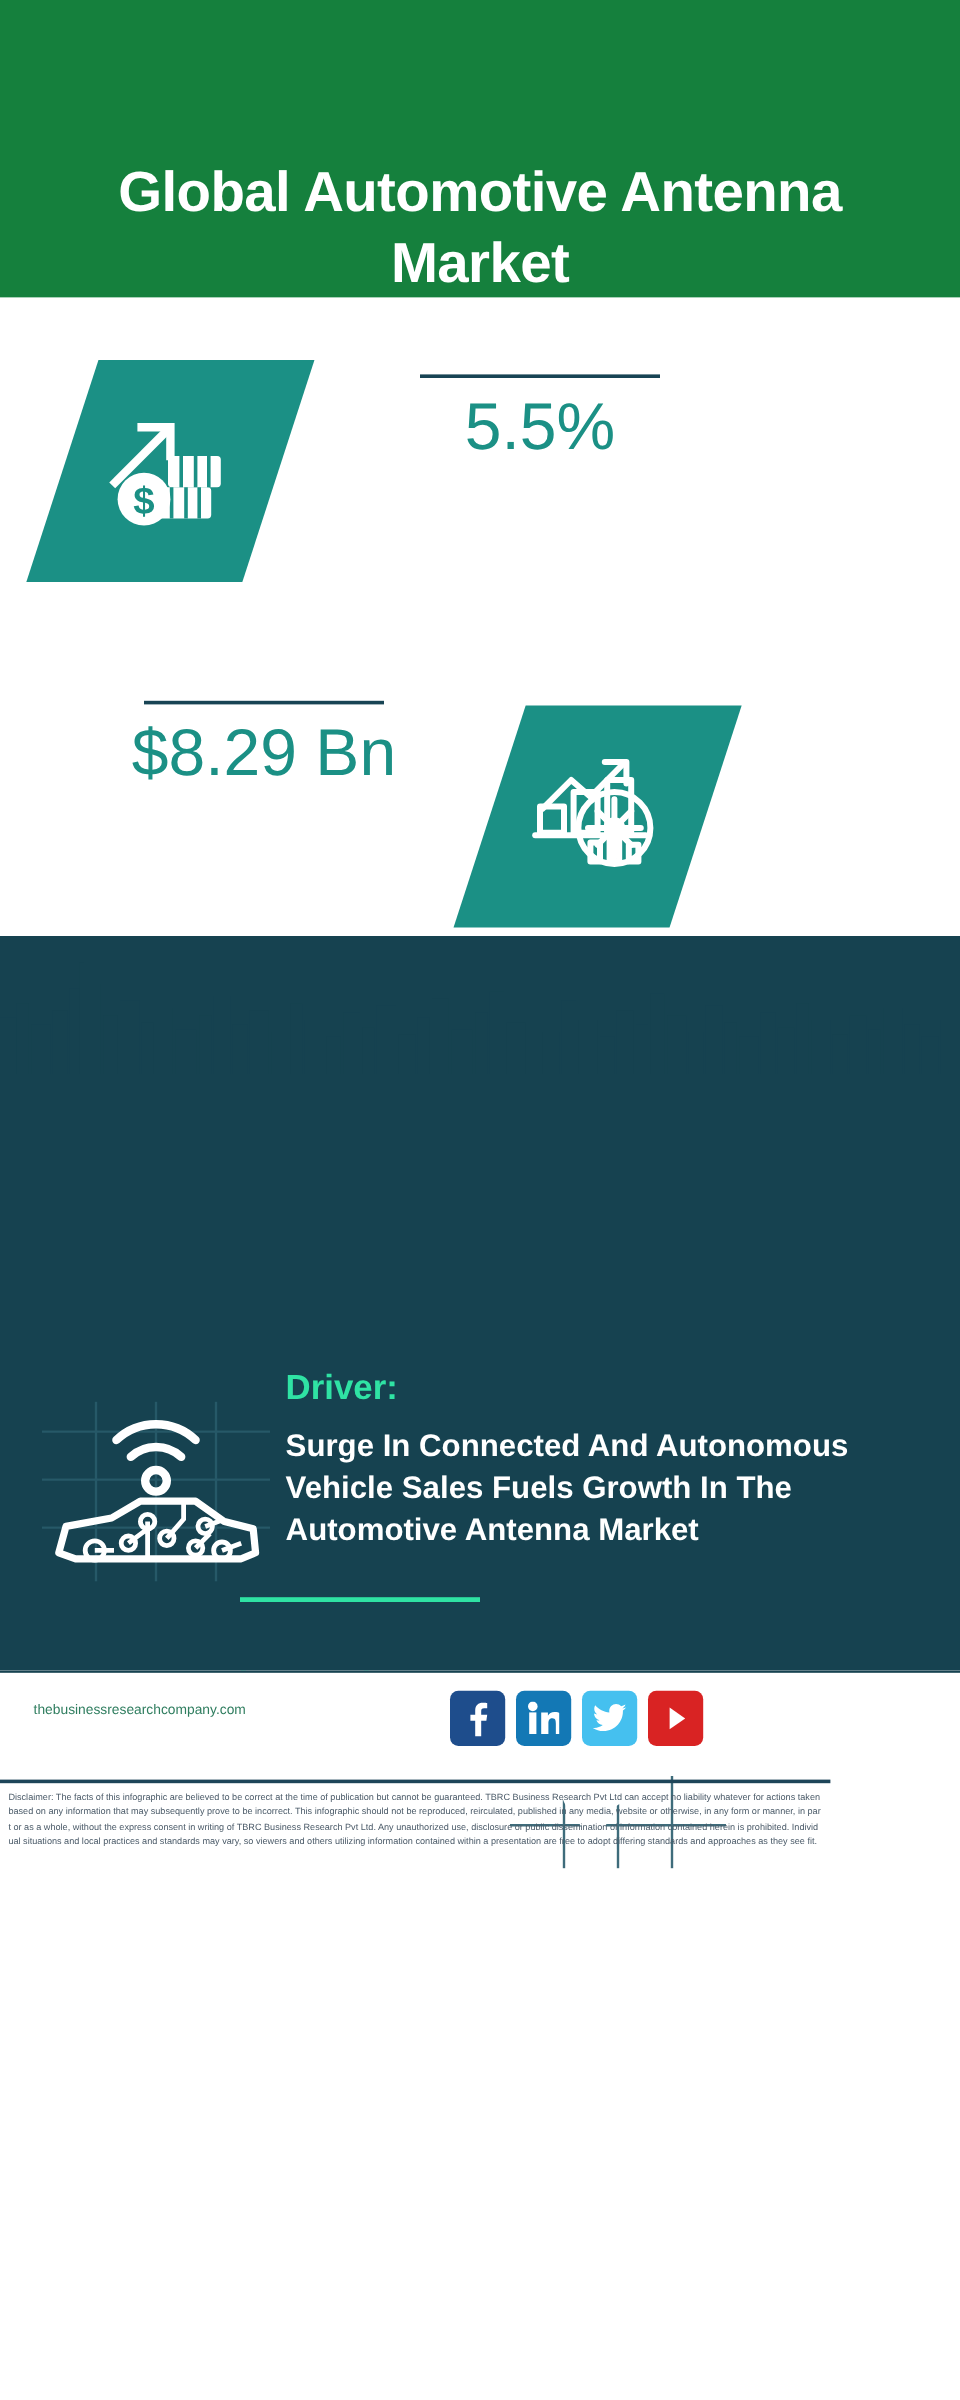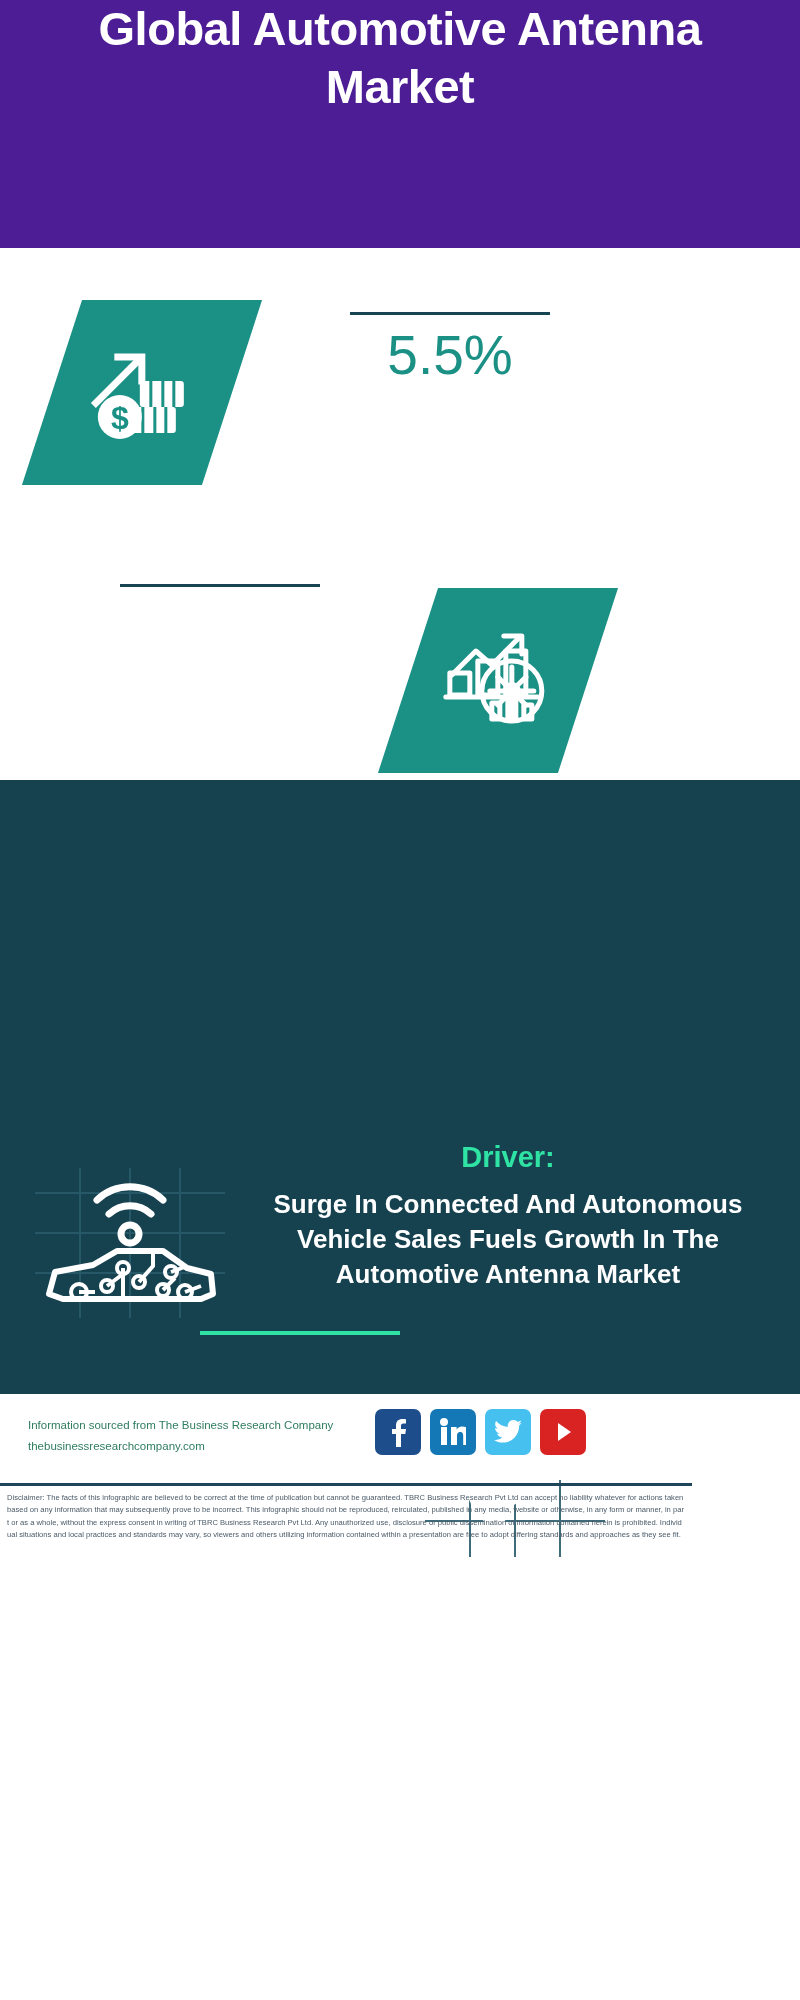--- a/index.html
+++ b/index.html
@@ -6,22 +6,22 @@
   html,body { background:#ffffff; }
   body {
     width:800px; height:2000px; position:relative; overflow:hidden;
     font-family:"Liberation Sans", sans-serif;
     background:#ffffff;
   }
 
   
   .header {
     position:absolute; left:0; top:0; width:800px; height:248px;
-    background:#4c1d95;
-    display:flex; align-items:flex-start; justify-content:center;
+    background:#15803d;
+    display:flex; align-items:flex-end; justify-content:center;
   }
   .header h1 {
     color:#ffffff; font-size:47px; font-weight:bold; line-height:1.24;
     text-align:center; letter-spacing:-0.5px; padding:0 40px;
   }
 
   
   .white-zone {
     position:absolute; left:0; top:248px; width:800px; height:548px;
     background:#ffffff;
@@ -59,21 +59,21 @@
     position:absolute; left:0; top:780px; width:800px; height:612px;
     background:#164250;
   }
   .skyline { position:absolute; left:0; top:780px; width:800px; height:115px; }
 
   
   .driver-wrap {
     position:absolute; left:0; top:1140px; width:800px;
   }
   .driver-icon { position:absolute; left:35px; top:28px; width:190px; height:150px; }
-  .driver-text { position:absolute; left:238px; top:0; width:540px; text-align:center; }
+  .driver-text { position:absolute; left:238px; top:0; width:540px; text-align:left; }
   .driver-title {
     color:#2fe3a4; font-size:29px; font-weight:bold; line-height:1.2;
     margin-bottom:12px;
   }
   .driver-body {
     color:#ffffff; font-size:26px; font-weight:bold; line-height:1.35;
   }
 
   .mid-rule {
     position:absolute; left:200px; top:1331px; width:200px; height:4px;
@@ -153,20 +153,21 @@
   </span>
 </div>
 
 <div class="stat stat-growth">
   <div class="rule"></div>
   <div class="value">5.5%</div>
 </div>
 
 <div class="stat stat-size">
   <div class="rule"></div>
+  <div class="value">$8.29 Bn</div>
 </div>
 
 <div class="para para-size">
   <span class="ico">
     <svg width="112" height="104" viewBox="0 0 112 104">
       <g fill="none" stroke="#ffffff" stroke-width="5" stroke-linecap="round" stroke-linejoin="round">
         <path d="M10 48 L34 24 L50 38 L78 10"></path>
         <path d="M62 9 L80 9 L80 27"></path>
         <rect x="8" y="46" width="20" height="22"></rect>
         <rect x="36" y="34" width="20" height="34"></rect>
@@ -313,21 +314,20 @@
         <path d="M148 30 C154 28 160 31 158 36 C156 41 148 40 146 36 C145 33 146 31 148 30 Z"></path>
         <path d="M78 124 C82 122 86 126 88 132 C90 138 86 142 82 140 C78 138 76 130 78 124 Z"></path>
       </g>
     </svg>
   </span>
 </div>
 
 <div class="footer-band"></div>
 
 <div class="src-text">
-  <div>Information sourced from The Business Research Company</div>
   <div>thebusinessresearchcompany.com</div>
 </div>
 
 <div class="socials">
   <a class="sbtn s-fb">
     <svg width="24" height="30" viewBox="0 0 24 30">
         <path fill="#ffffff" d="M15 30V17h4.3l.7-5H15V9c0-1.4.4-2.4 2.5-2.4H20V2.2C19.5 2.1 18 2 16.3 2 12.7 2 10 4.2 10 8.4V12H6v5h4v13z"></path>
       </svg>
   </a>
   <a class="sbtn s-li">

